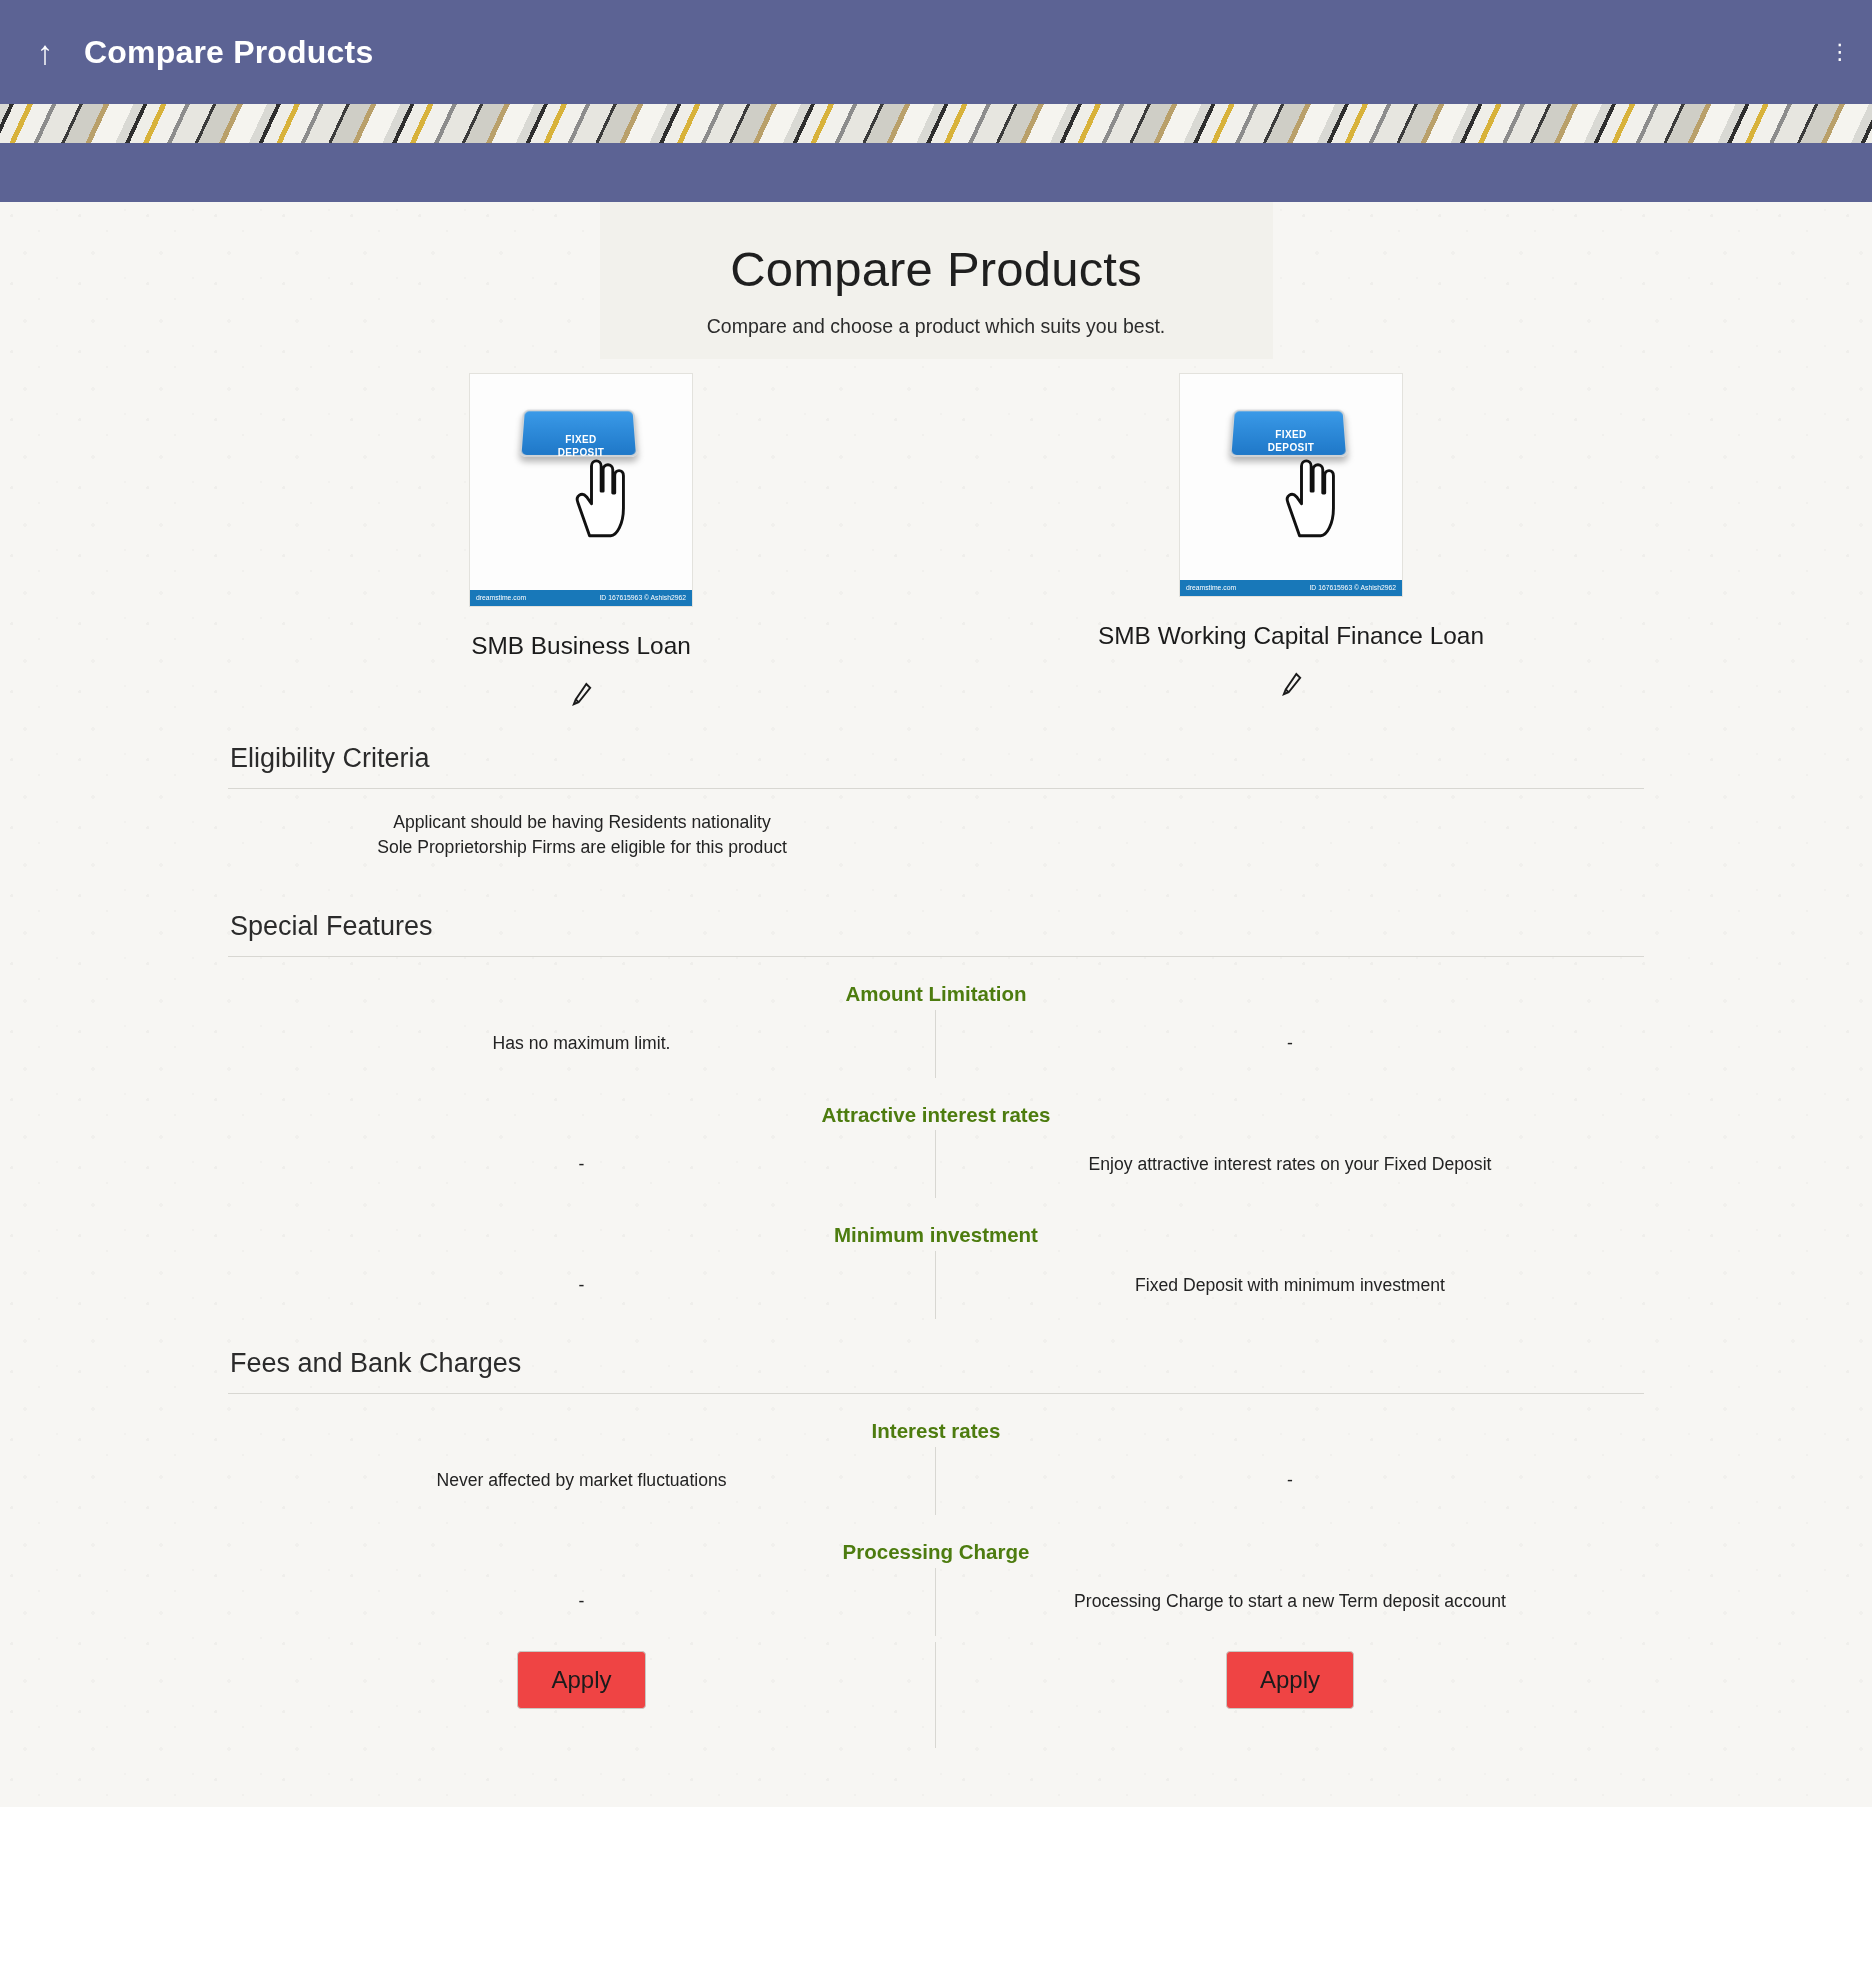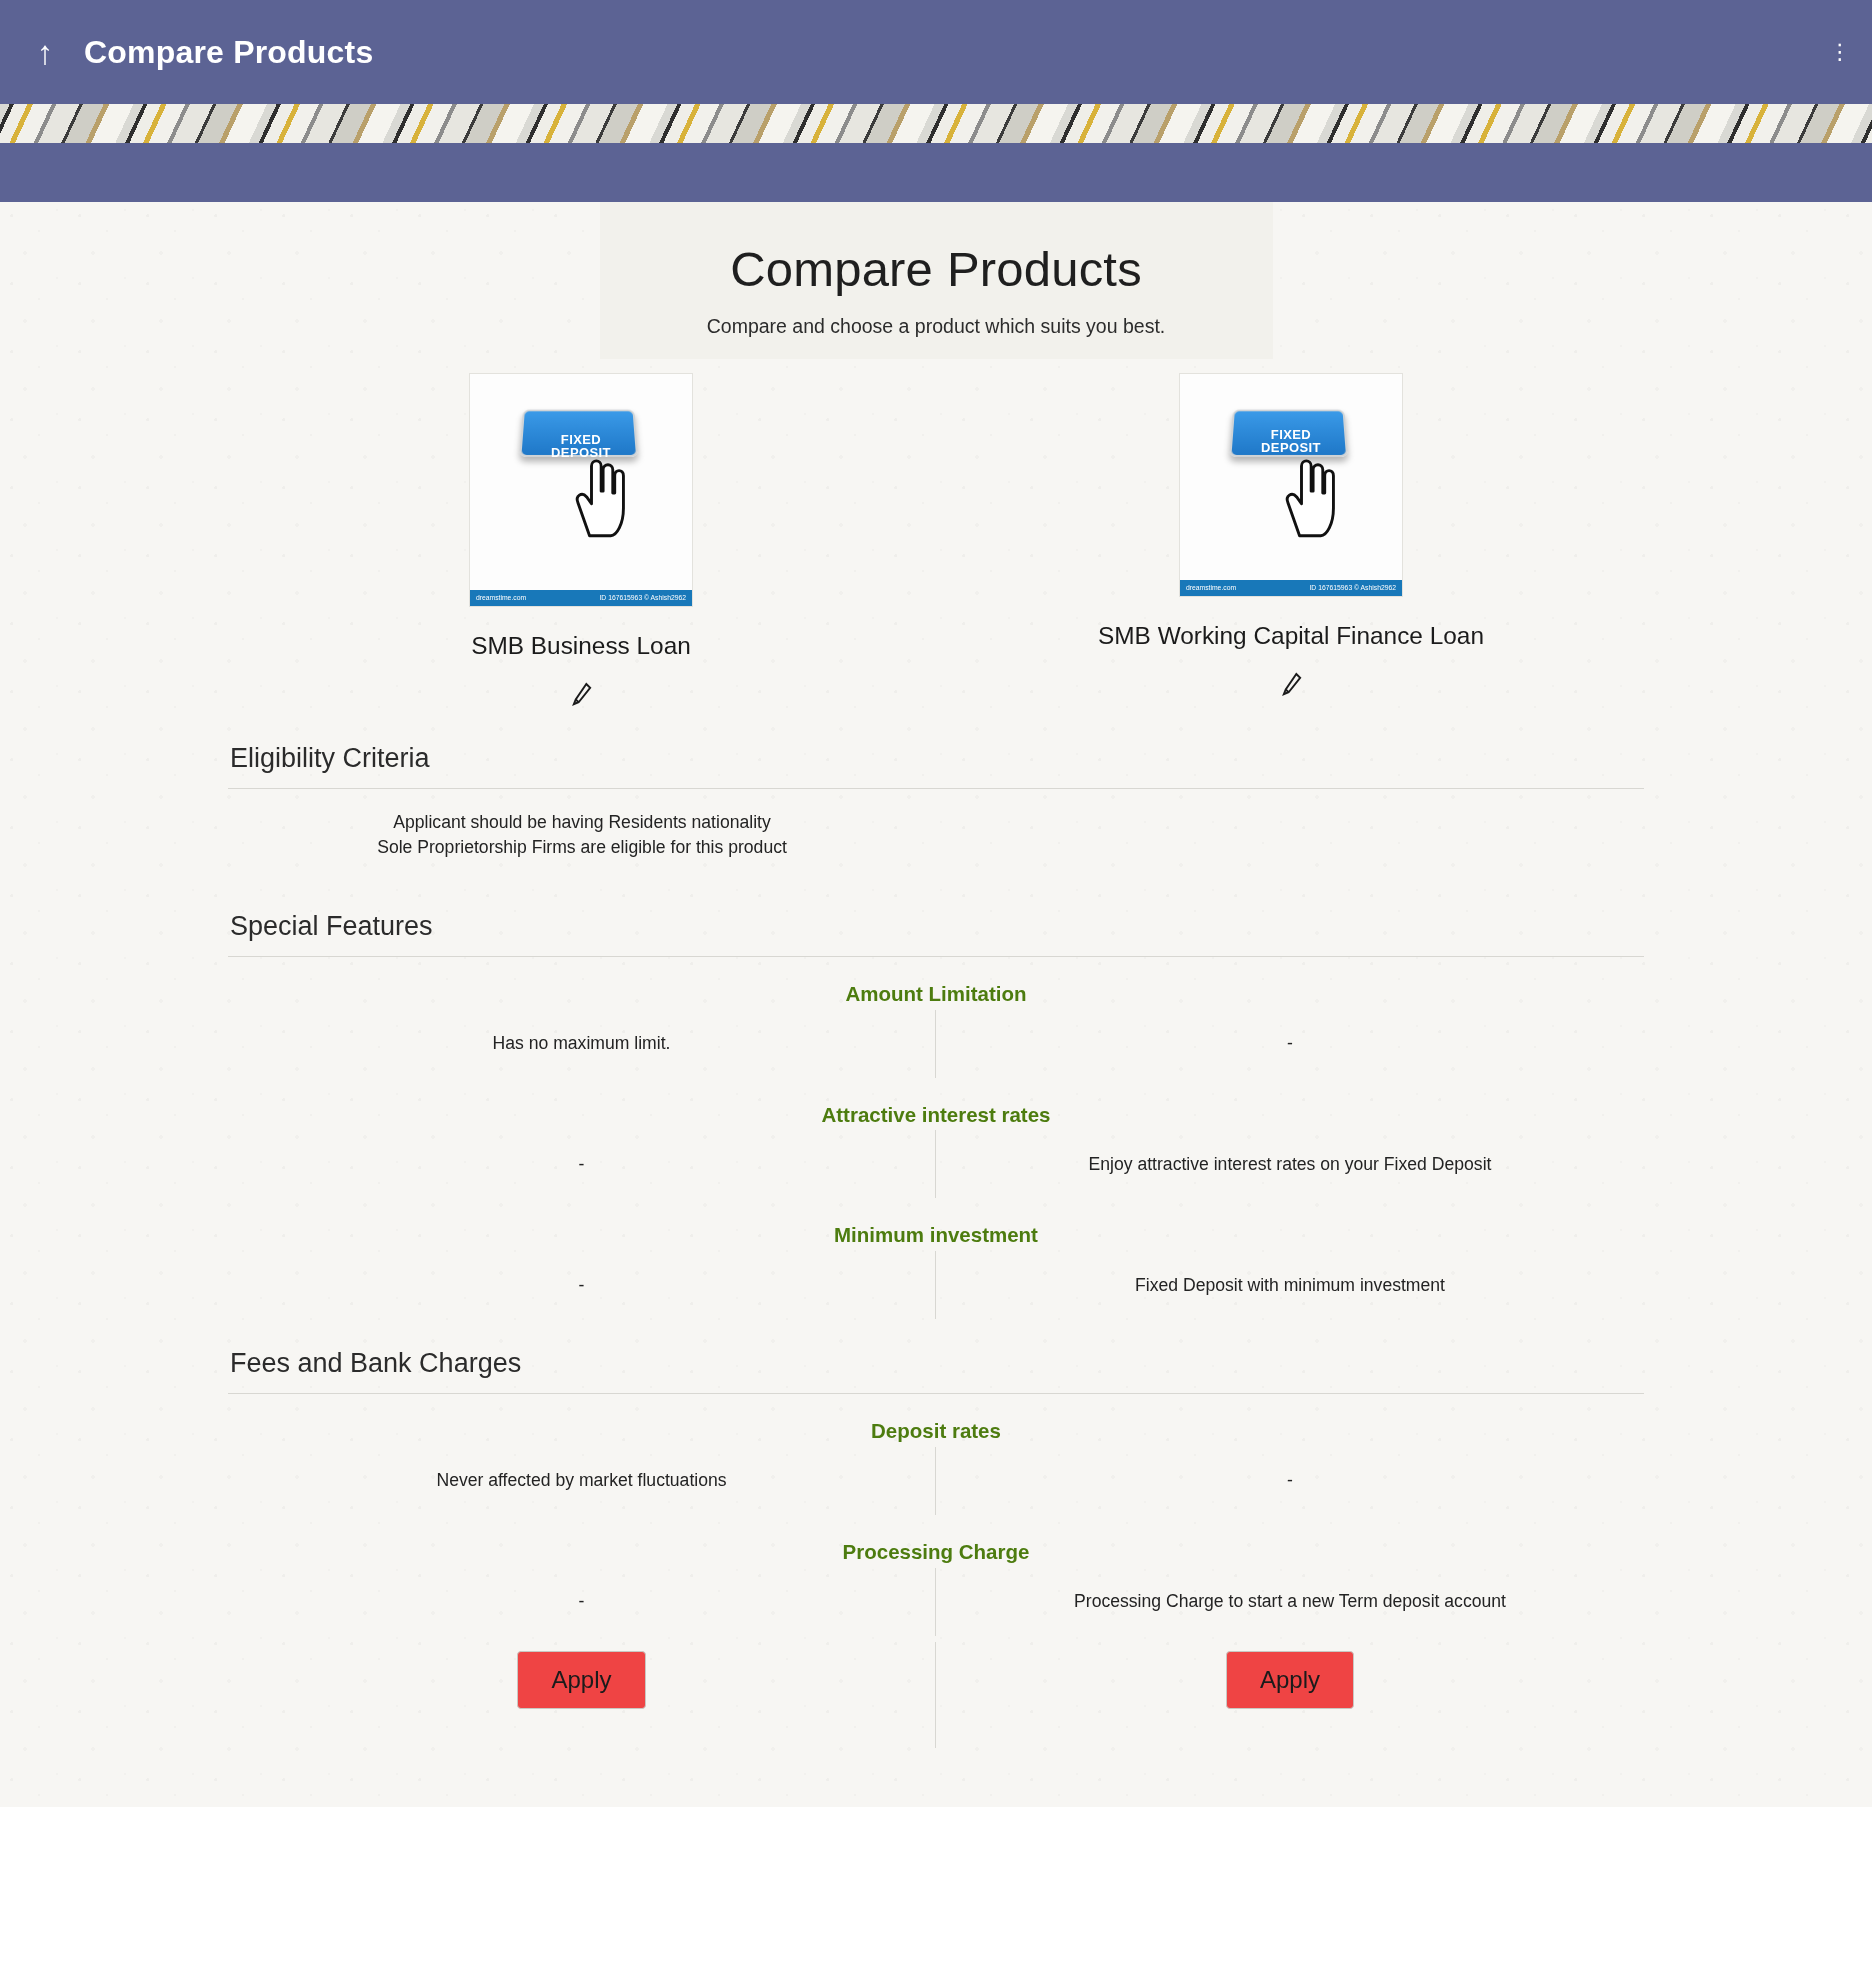--- a/index.html
+++ b/index.html
@@ -146,21 +146,21 @@
     height: 51px;
     background: linear-gradient(180deg, #3a9ae8 0%, #1f78c8 100%);
     border: 2.9px solid #cfd3d6;
     border-radius: 6.8px;
     box-shadow: 0 4.9px 6.8px rgba(0,0,0,.28);
   }
   .fd-text {
     position: absolute;
     inset: 0;
     color: #ffffff;
-    font-size: 13px;
+    font-size: 10px;
     font-weight: bold;
     line-height: 12.7px;
     display: flex;
     flex-direction: column;
     align-items: center;
     justify-content: center;
     letter-spacing: 0.4px;
   }
   .cursor-hand {
     position: absolute;
@@ -354,21 +354,21 @@
       <div class="feature-name">Minimum investment</div>
       <div class="row">
         <div class="cell left">-</div>
         <div class="cell">Fixed Deposit with minimum investment</div>
       </div>
     </div>
 
     <div class="section">
       <div class="section-title">Fees and Bank Charges</div>
 
-      <div class="feature-name">Deposit rates</div>
+      <div class="feature-name">Interest rates</div>
       <div class="row">
         <div class="cell left">Never affected by market fluctuations</div>
         <div class="cell">-</div>
       </div>
 
       <div class="feature-name">Processing Charge</div>
       <div class="row">
         <div class="cell left">-</div>
         <div class="cell">Processing Charge to start a new Term deposit account</div>
       </div>

